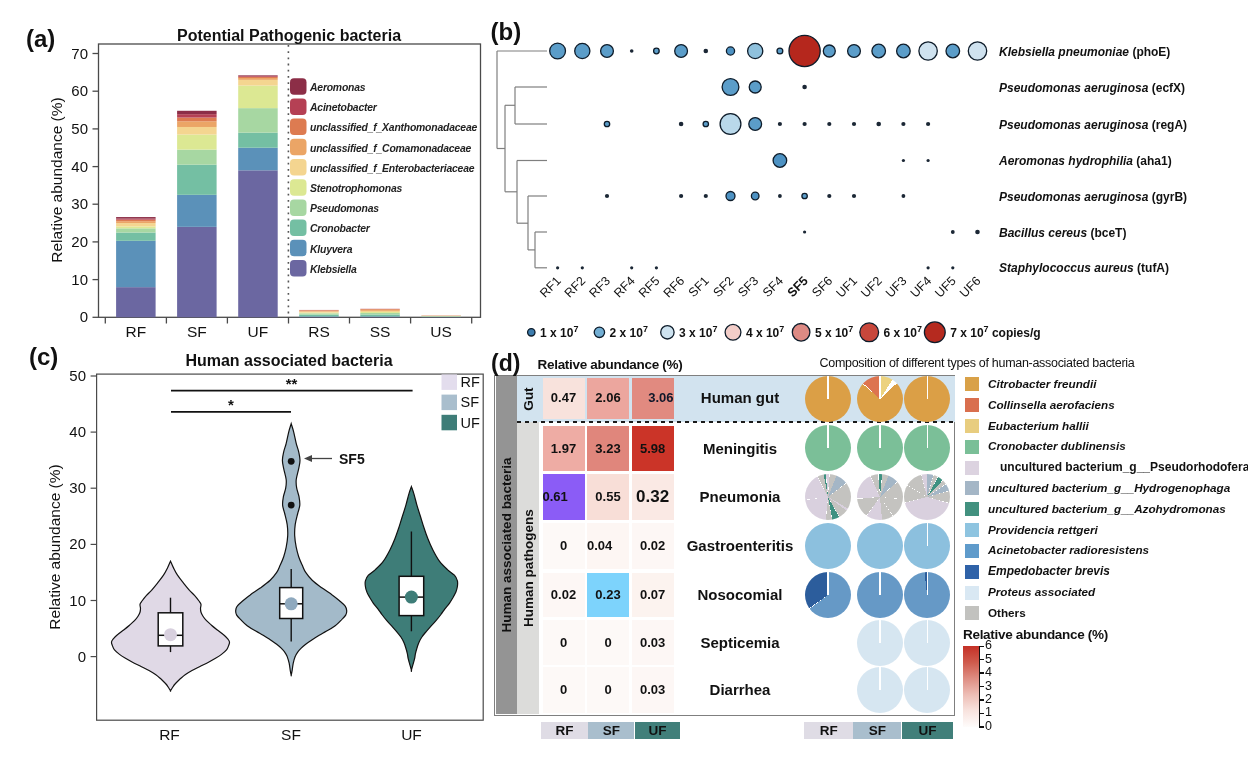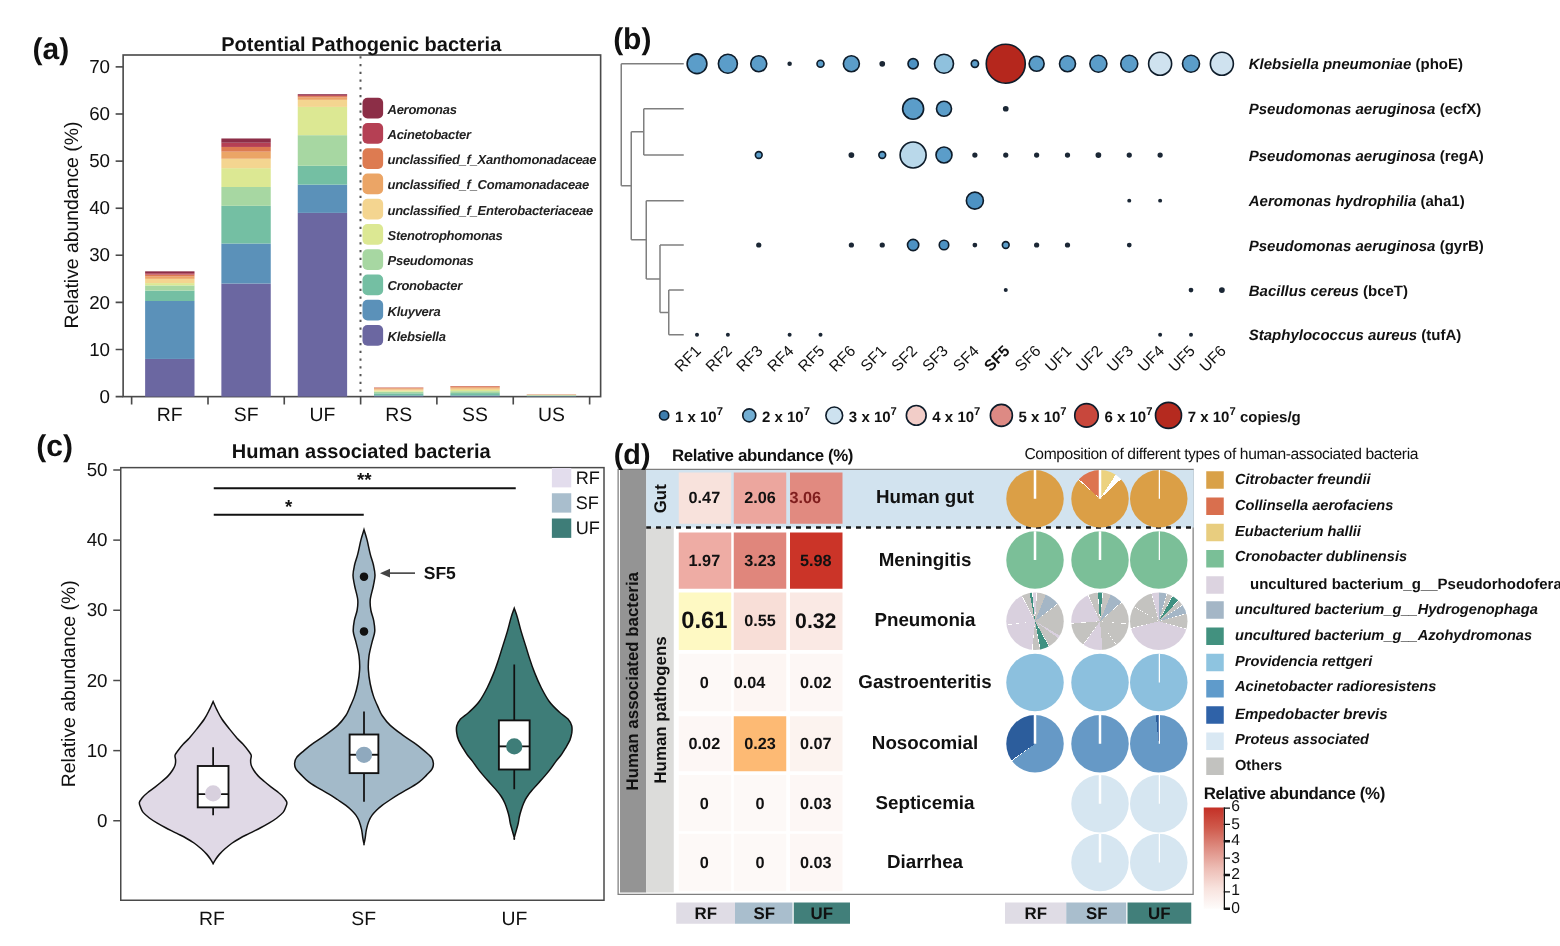--- a/index.html
+++ b/index.html
@@ -297,36 +297,36 @@
     <div style="position:absolute;left:50%;top:50%;transform:translate(-50%,-50%) rotate(-90deg);font-size:13.5px;font-weight:bold;color:#111;white-space:nowrap">Human associated bacteria</div>
   </div>
 <div style="position:absolute;left:516.5px;top:421.9px;width:22px;height:292.6px">
     <div style="position:absolute;left:50%;top:50%;transform:translate(-50%,-50%) rotate(-90deg);font-size:13.5px;font-weight:bold;color:#111;white-space:nowrap">Human pathogens</div>
   </div>
 <div style="position:absolute;left:516.5px;top:376.2px;width:22px;height:45.7px">
     <div style="position:absolute;left:50%;top:50%;transform:translate(-50%,-50%) rotate(-90deg);font-size:13.5px;font-weight:bold;color:#111;white-space:nowrap">Gut</div>
   </div>
 <div style="position:absolute;left:542.5px;top:378.4px;width:42px;height:40.4px;background:#f8e2dc;font-size:13px;font-weight:bold;color:#111;text-align:center;line-height:40.4px">0.47</div>
 <div style="position:absolute;left:587.0px;top:378.4px;width:42px;height:40.4px;background:#eca69e;font-size:13px;font-weight:bold;color:#111;text-align:center;line-height:40.4px">2.06</div>
-<div style="position:absolute;left:631.6px;top:378.4px;width:42px;height:40.4px;background:#e18a80;font-size:13px;font-weight:bold;color:#7f1d1d;text-align:left;line-height:40.4px">3.06</div>
+<div style="position:absolute;left:631.6px;top:378.4px;width:42px;height:40.4px;background:#e18a80;font-size:13px;font-weight:bold;color:#0f172a;text-align:right;line-height:40.4px">3.06</div>
 <div style="position:absolute;left:674px;top:378.4px;width:132px;height:40.4px;font-size:15px;font-weight:bold;color:#111;text-align:center;line-height:40.4px">Human gut</div>
 <div style="position:absolute;left:542.5px;top:425.6px;width:42px;height:45.6px;background:#eeaca4;font-size:13px;font-weight:bold;color:#111;text-align:center;line-height:45.6px">1.97</div>
 <div style="position:absolute;left:587.0px;top:425.6px;width:42px;height:45.6px;background:#e0867c;font-size:13px;font-weight:bold;color:#111;text-align:center;line-height:45.6px">3.23</div>
 <div style="position:absolute;left:631.6px;top:425.6px;width:42px;height:45.6px;background:#cb3428;font-size:13px;font-weight:bold;color:#111;text-align:center;line-height:45.6px">5.98</div>
 <div style="position:absolute;left:674px;top:425.6px;width:132px;height:45.6px;font-size:15px;font-weight:bold;color:#111;text-align:center;line-height:45.6px">Meningitis</div>
-<div style="position:absolute;left:542.5px;top:474.4px;width:42px;height:45.6px;background:#fef9c3;font-size:19px;font-weight:bold;color:#111;text-align:center;line-height:45.6px">0.61</div>
+<div style="position:absolute;left:542.5px;top:474.4px;width:42px;height:45.6px;background:#8b5cf6;font-size:13px;font-weight:bold;color:#111;text-align:left;line-height:45.6px">0.61</div>
 <div style="position:absolute;left:587.0px;top:474.4px;width:42px;height:45.6px;background:#f8ded7;font-size:13px;font-weight:bold;color:#111;text-align:center;line-height:45.6px">0.55</div>
 <div style="position:absolute;left:631.6px;top:474.4px;width:42px;height:45.6px;background:#fae9e4;font-size:17px;font-weight:bold;color:#111;text-align:center;line-height:45.6px">0.32</div>
 <div style="position:absolute;left:674px;top:474.4px;width:132px;height:45.6px;font-size:15px;font-weight:bold;color:#111;text-align:center;line-height:45.6px">Pneumonia</div>
 <div style="position:absolute;left:542.5px;top:522.6px;width:42px;height:46.2px;background:#fdf9f7;font-size:13px;font-weight:bold;color:#111;text-align:center;line-height:46.2px">0</div>
 <div style="position:absolute;left:587.0px;top:522.6px;width:42px;height:46.2px;background:#fdf6f3;font-size:13px;font-weight:bold;color:#111;line-height:46.2px">0.04</div>
 <div style="position:absolute;left:631.6px;top:522.6px;width:42px;height:46.2px;background:#fdf7f5;font-size:13px;font-weight:bold;color:#111;text-align:center;line-height:46.2px">0.02</div>
 <div style="position:absolute;left:674px;top:522.6px;width:132px;height:46.2px;font-size:15px;font-weight:bold;color:#111;text-align:center;line-height:46.2px">Gastroenteritis</div>
 <div style="position:absolute;left:542.5px;top:572.5px;width:42px;height:44.5px;background:#fdf7f5;font-size:13px;font-weight:bold;color:#111;text-align:center;line-height:44.5px">0.02</div>
-<div style="position:absolute;left:587.0px;top:572.5px;width:42px;height:44.5px;background:#fdba74;font-size:13px;font-weight:bold;color:#111;text-align:center;line-height:44.5px">0.23</div>
+<div style="position:absolute;left:587.0px;top:572.5px;width:42px;height:44.5px;background:#7dd3fc;font-size:13px;font-weight:bold;color:#111;text-align:center;line-height:44.5px">0.23</div>
 <div style="position:absolute;left:631.6px;top:572.5px;width:42px;height:44.5px;background:#fcf3ef;font-size:13px;font-weight:bold;color:#111;text-align:center;line-height:44.5px">0.07</div>
 <div style="position:absolute;left:674px;top:572.5px;width:132px;height:44.5px;font-size:15px;font-weight:bold;color:#111;text-align:center;line-height:44.5px">Nosocomial</div>
 <div style="position:absolute;left:542.5px;top:619.7px;width:42px;height:45.7px;background:#fdf9f7;font-size:13px;font-weight:bold;color:#111;text-align:center;line-height:45.7px">0</div>
 <div style="position:absolute;left:587.0px;top:619.7px;width:42px;height:45.7px;background:#fdf9f7;font-size:13px;font-weight:bold;color:#111;text-align:center;line-height:45.7px">0</div>
 <div style="position:absolute;left:631.6px;top:619.7px;width:42px;height:45.7px;background:#fdf7f5;font-size:13px;font-weight:bold;color:#111;text-align:center;line-height:45.7px">0.03</div>
 <div style="position:absolute;left:674px;top:619.7px;width:132px;height:45.7px;font-size:15px;font-weight:bold;color:#111;text-align:center;line-height:45.7px">Septicemia</div>
 <div style="position:absolute;left:542.5px;top:666.9px;width:42px;height:45.7px;background:#fdf9f7;font-size:13px;font-weight:bold;color:#111;text-align:center;line-height:45.7px">0</div>
 <div style="position:absolute;left:587.0px;top:666.9px;width:42px;height:45.7px;background:#fdf9f7;font-size:13px;font-weight:bold;color:#111;text-align:center;line-height:45.7px">0</div>
 <div style="position:absolute;left:631.6px;top:666.9px;width:42px;height:45.7px;background:#fdf7f5;font-size:13px;font-weight:bold;color:#111;text-align:center;line-height:45.7px">0.03</div>
 <div style="position:absolute;left:674px;top:666.9px;width:132px;height:45.7px;font-size:15px;font-weight:bold;color:#111;text-align:center;line-height:45.7px">Diarrhea</div>

